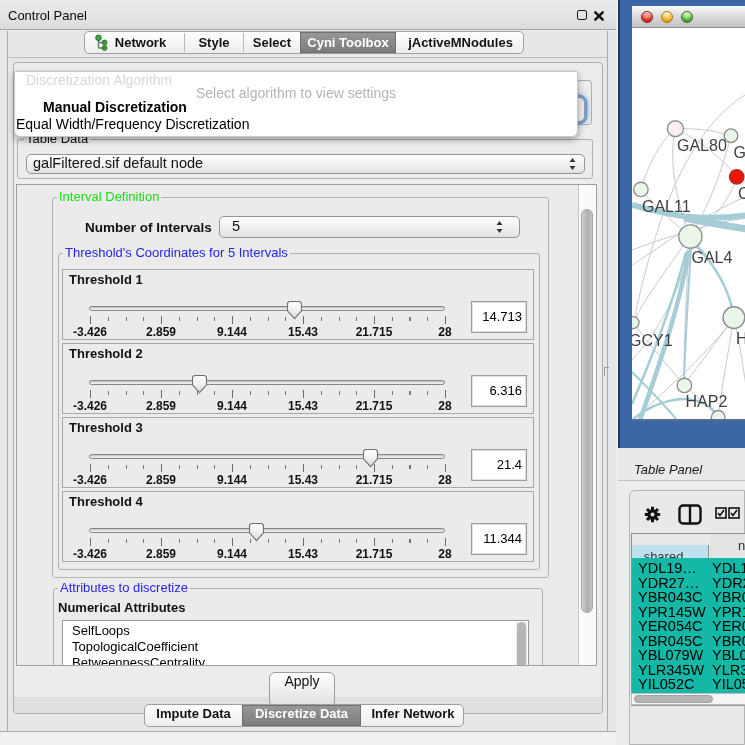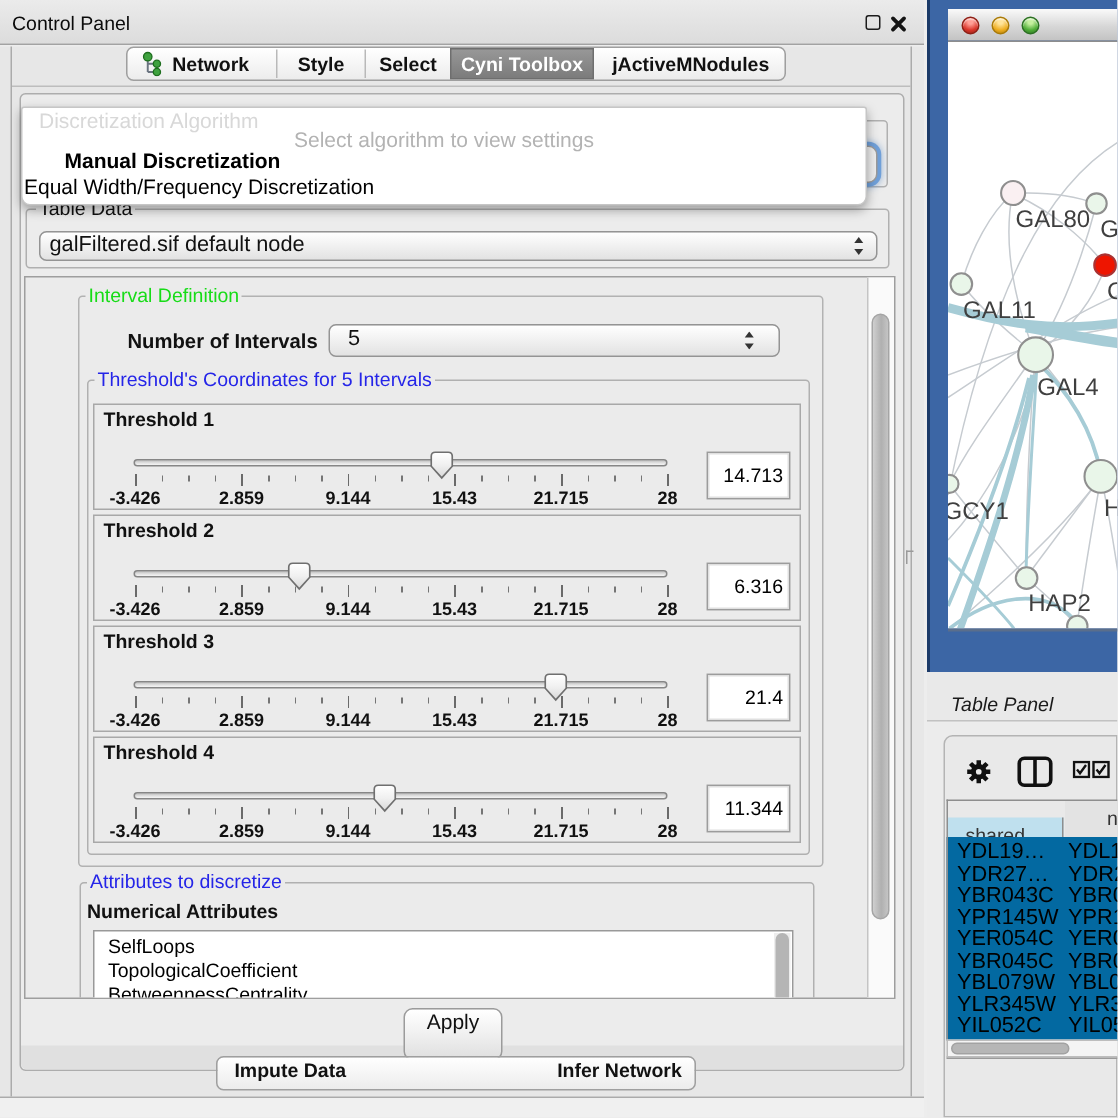--- a/index.html
+++ b/index.html
@@ -170,20 +170,21 @@
 <div class="abs" style="left:62px;top:620px;width:467px;height:80px;background:#fff;border:1px solid #999;font-size:13px;color:#000;">
         <div style="padding:1.5px 0 0 9px;line-height:16px;">SelfLoops<br>TopologicalCoefficient<br>BetweennessCentrality<br>ClusteringCoefficient</div>
         <div style="position:absolute;right:1px;top:1px;width:11px;height:78px;background:#ededed;"></div>
         <div style="position:absolute;right:2px;top:1px;width:9px;height:76px;border-radius:5px;background:#b5b5b5;"></div>
       </div>
 </div>
   </div>
 <div class="abs" style="left:269px;top:672px;width:66px;height:35px;border:1px solid #9b9b9b;border-radius:6px;background:linear-gradient(#ffffff,#f0f0f0 50%,#dfdfdf);font-size:14px;color:#111;text-align:center;line-height:17px;">Apply</div>
 <div class="abs" style="left:144px;top:704px;width:320px;height:23px;border:1px solid #9f9f9f;border-radius:5px;background:linear-gradient(#ffffff,#ececec);overflow:hidden;">
 <div class="seg" style="left:0;width:97px;padding-bottom:5px;">Impute Data</div>
+<div class="seg segdark" style="left:97px;width:119px;padding-bottom:5px;">Discretize Data</div>
 <div class="seg" style="left:216px;width:104px;padding-bottom:5px;">Infer Network</div>
 </div>
 <div class="abs" style="left:14px;top:71px;width:564px;height:66px;background:#fff;border:1px solid #c6c6c6;border-radius:2px 2px 6px 6px;box-shadow:0 3px 7px rgba(0,0,0,0.35);z-index:5;">
 <div class="abs" style="left:11px;top:0px;font-size:14px;color:#d8d8d8;">Discretization Algorithm</div>
 <div class="abs" style="left:0;top:13px;width:100%;text-align:center;font-size:14px;color:#b3b3b3;">Select algorithm to view settings</div>
 <div class="abs" style="left:1px;top:27px;font-size:14px;font-weight:bold;color:#000;padding-left:27px;">Manual Discretization</div>
 <div class="abs" style="left:1px;top:44px;font-size:14px;color:#000;">Equal Width/Frequency Discretization</div>
 </div>
 <div class="abs" style="left:604px;top:367px;width:5px;height:9px;border-left:1px solid #9a9a9a;border-top:1px solid #9a9a9a;"></div>
 <div class="abs" style="left:618px;top:0;width:127px;height:448px;background:#3c66a5;"></div>
@@ -272,21 +273,21 @@
 <path d="M3 6 L5 8.5 L9 3" fill="none" stroke="#111" stroke-width="1.6"></path>
   </svg>
 <svg class="abs" style="left:728px;top:507px" width="12" height="12" viewBox="0 0 12 12">
 <rect x="1" y="1" width="10" height="10" fill="none" stroke="#111" stroke-width="1.6"></rect>
 <path d="M3 6 L5 8.5 L9 3" fill="none" stroke="#111" stroke-width="1.6"></path>
   </svg>
 <div class="abs" style="left:631px;top:533px;width:114px;height:25px;border-top:1px solid #8e8e8e;border-left:1px solid #8e8e8e;overflow:hidden;">
 <div style="position:absolute;left:0;top:0;width:77px;height:25px;background:#bfe0ee;border-right:1px solid #8e8e8e;border-bottom:1px solid #8e8e8e;font-size:13px;color:#333;text-align:center;line-height:24px;margin-top:11px;">shared…</div>
 <div style="position:absolute;left:78px;top:0;width:80px;height:25px;background:#e3e3e3;border-bottom:1px solid #8e8e8e;font-size:13px;color:#333;line-height:24px;padding-left:28px;">name</div>
 </div>
-<div class="abs" style="left:631px;top:558px;width:114px;height:136px;background:#0369a1;border-left:1px solid #8e8e8e;overflow:hidden;font-size:14.5px;color:#000;">
+<div class="abs" style="left:631px;top:558px;width:114px;height:136px;background:#14b8a6;border-left:1px solid #8e8e8e;overflow:hidden;font-size:14.5px;color:#000;">
 <div style="position:absolute;left:6px;top:2.2px;white-space:nowrap;">YDL19…</div>
 <div style="position:absolute;left:80px;top:2.2px;white-space:nowrap;">YDL194W</div>
 <div style="position:absolute;left:6px;top:16.7px;white-space:nowrap;">YDR27…</div>
 <div style="position:absolute;left:80px;top:16.7px;white-space:nowrap;">YDR277C</div>
 <div style="position:absolute;left:6px;top:31.2px;white-space:nowrap;">YBR043C</div>
 <div style="position:absolute;left:80px;top:31.2px;white-space:nowrap;">YBR043C</div>
 <div style="position:absolute;left:6px;top:45.7px;white-space:nowrap;">YPR145W</div>
 <div style="position:absolute;left:80px;top:45.7px;white-space:nowrap;">YPR145W</div>
 <div style="position:absolute;left:6px;top:60.2px;white-space:nowrap;">YER054C</div>
 <div style="position:absolute;left:80px;top:60.2px;white-space:nowrap;">YER054C</div>

